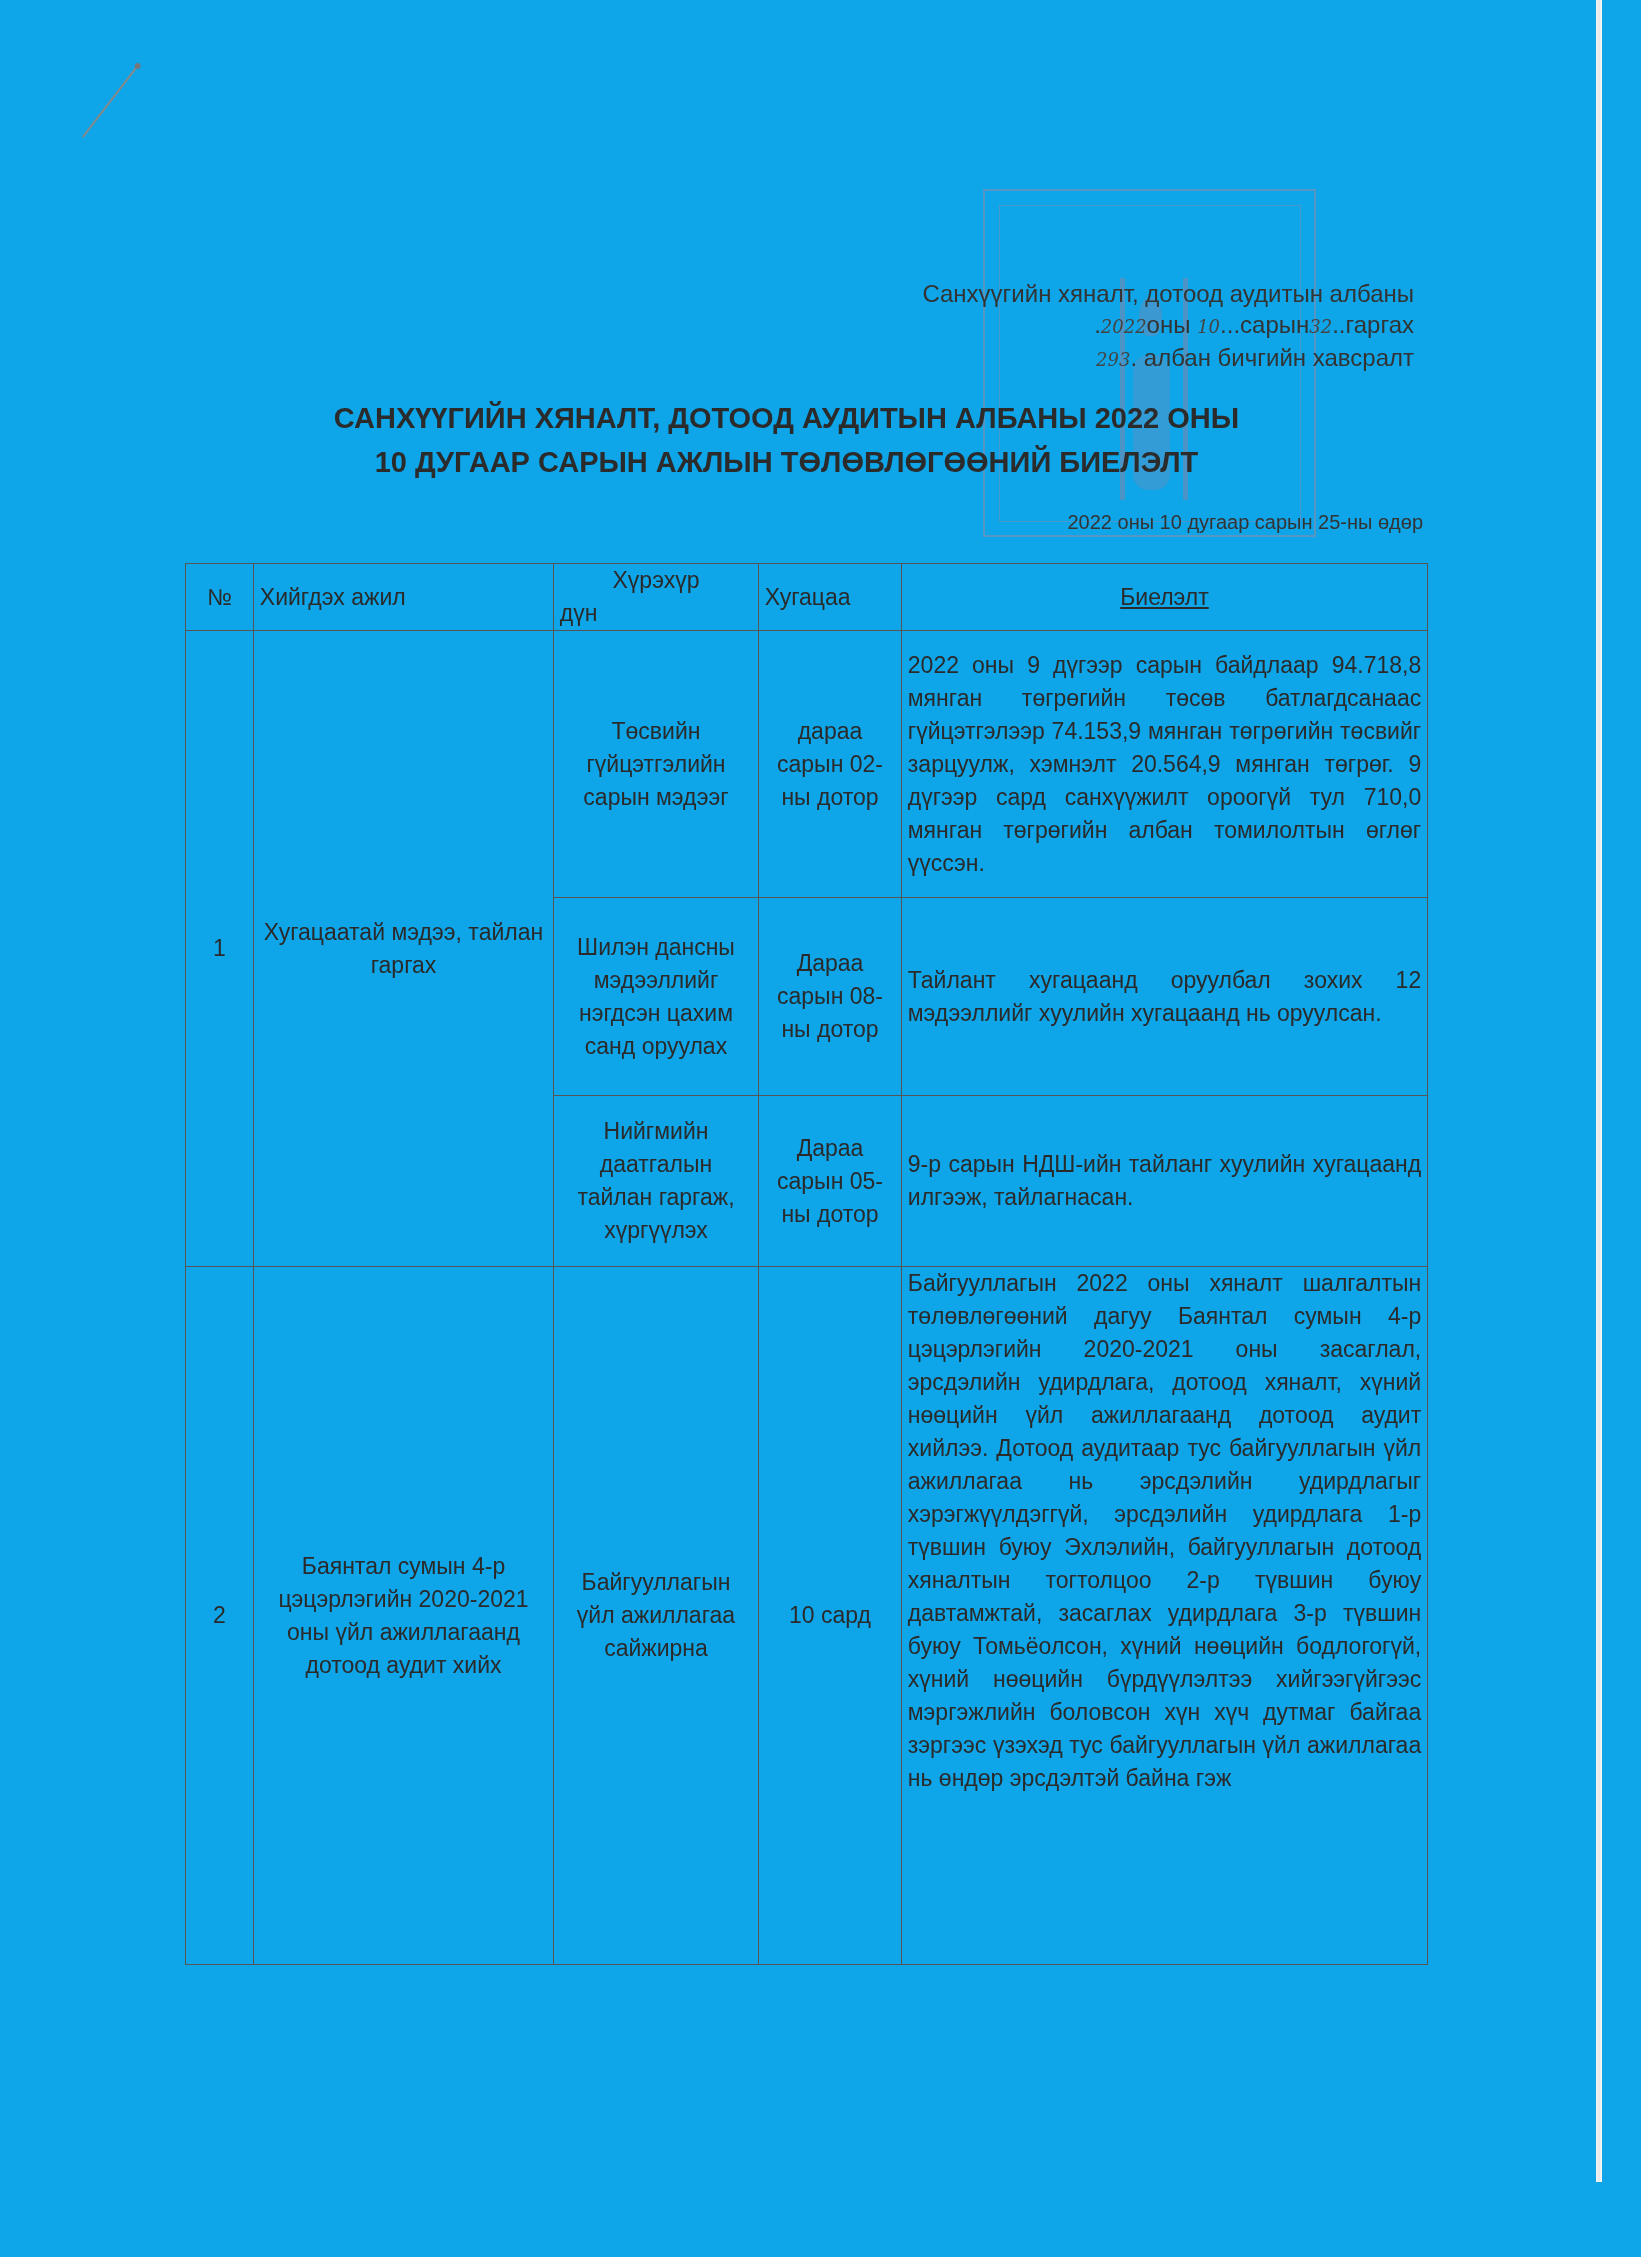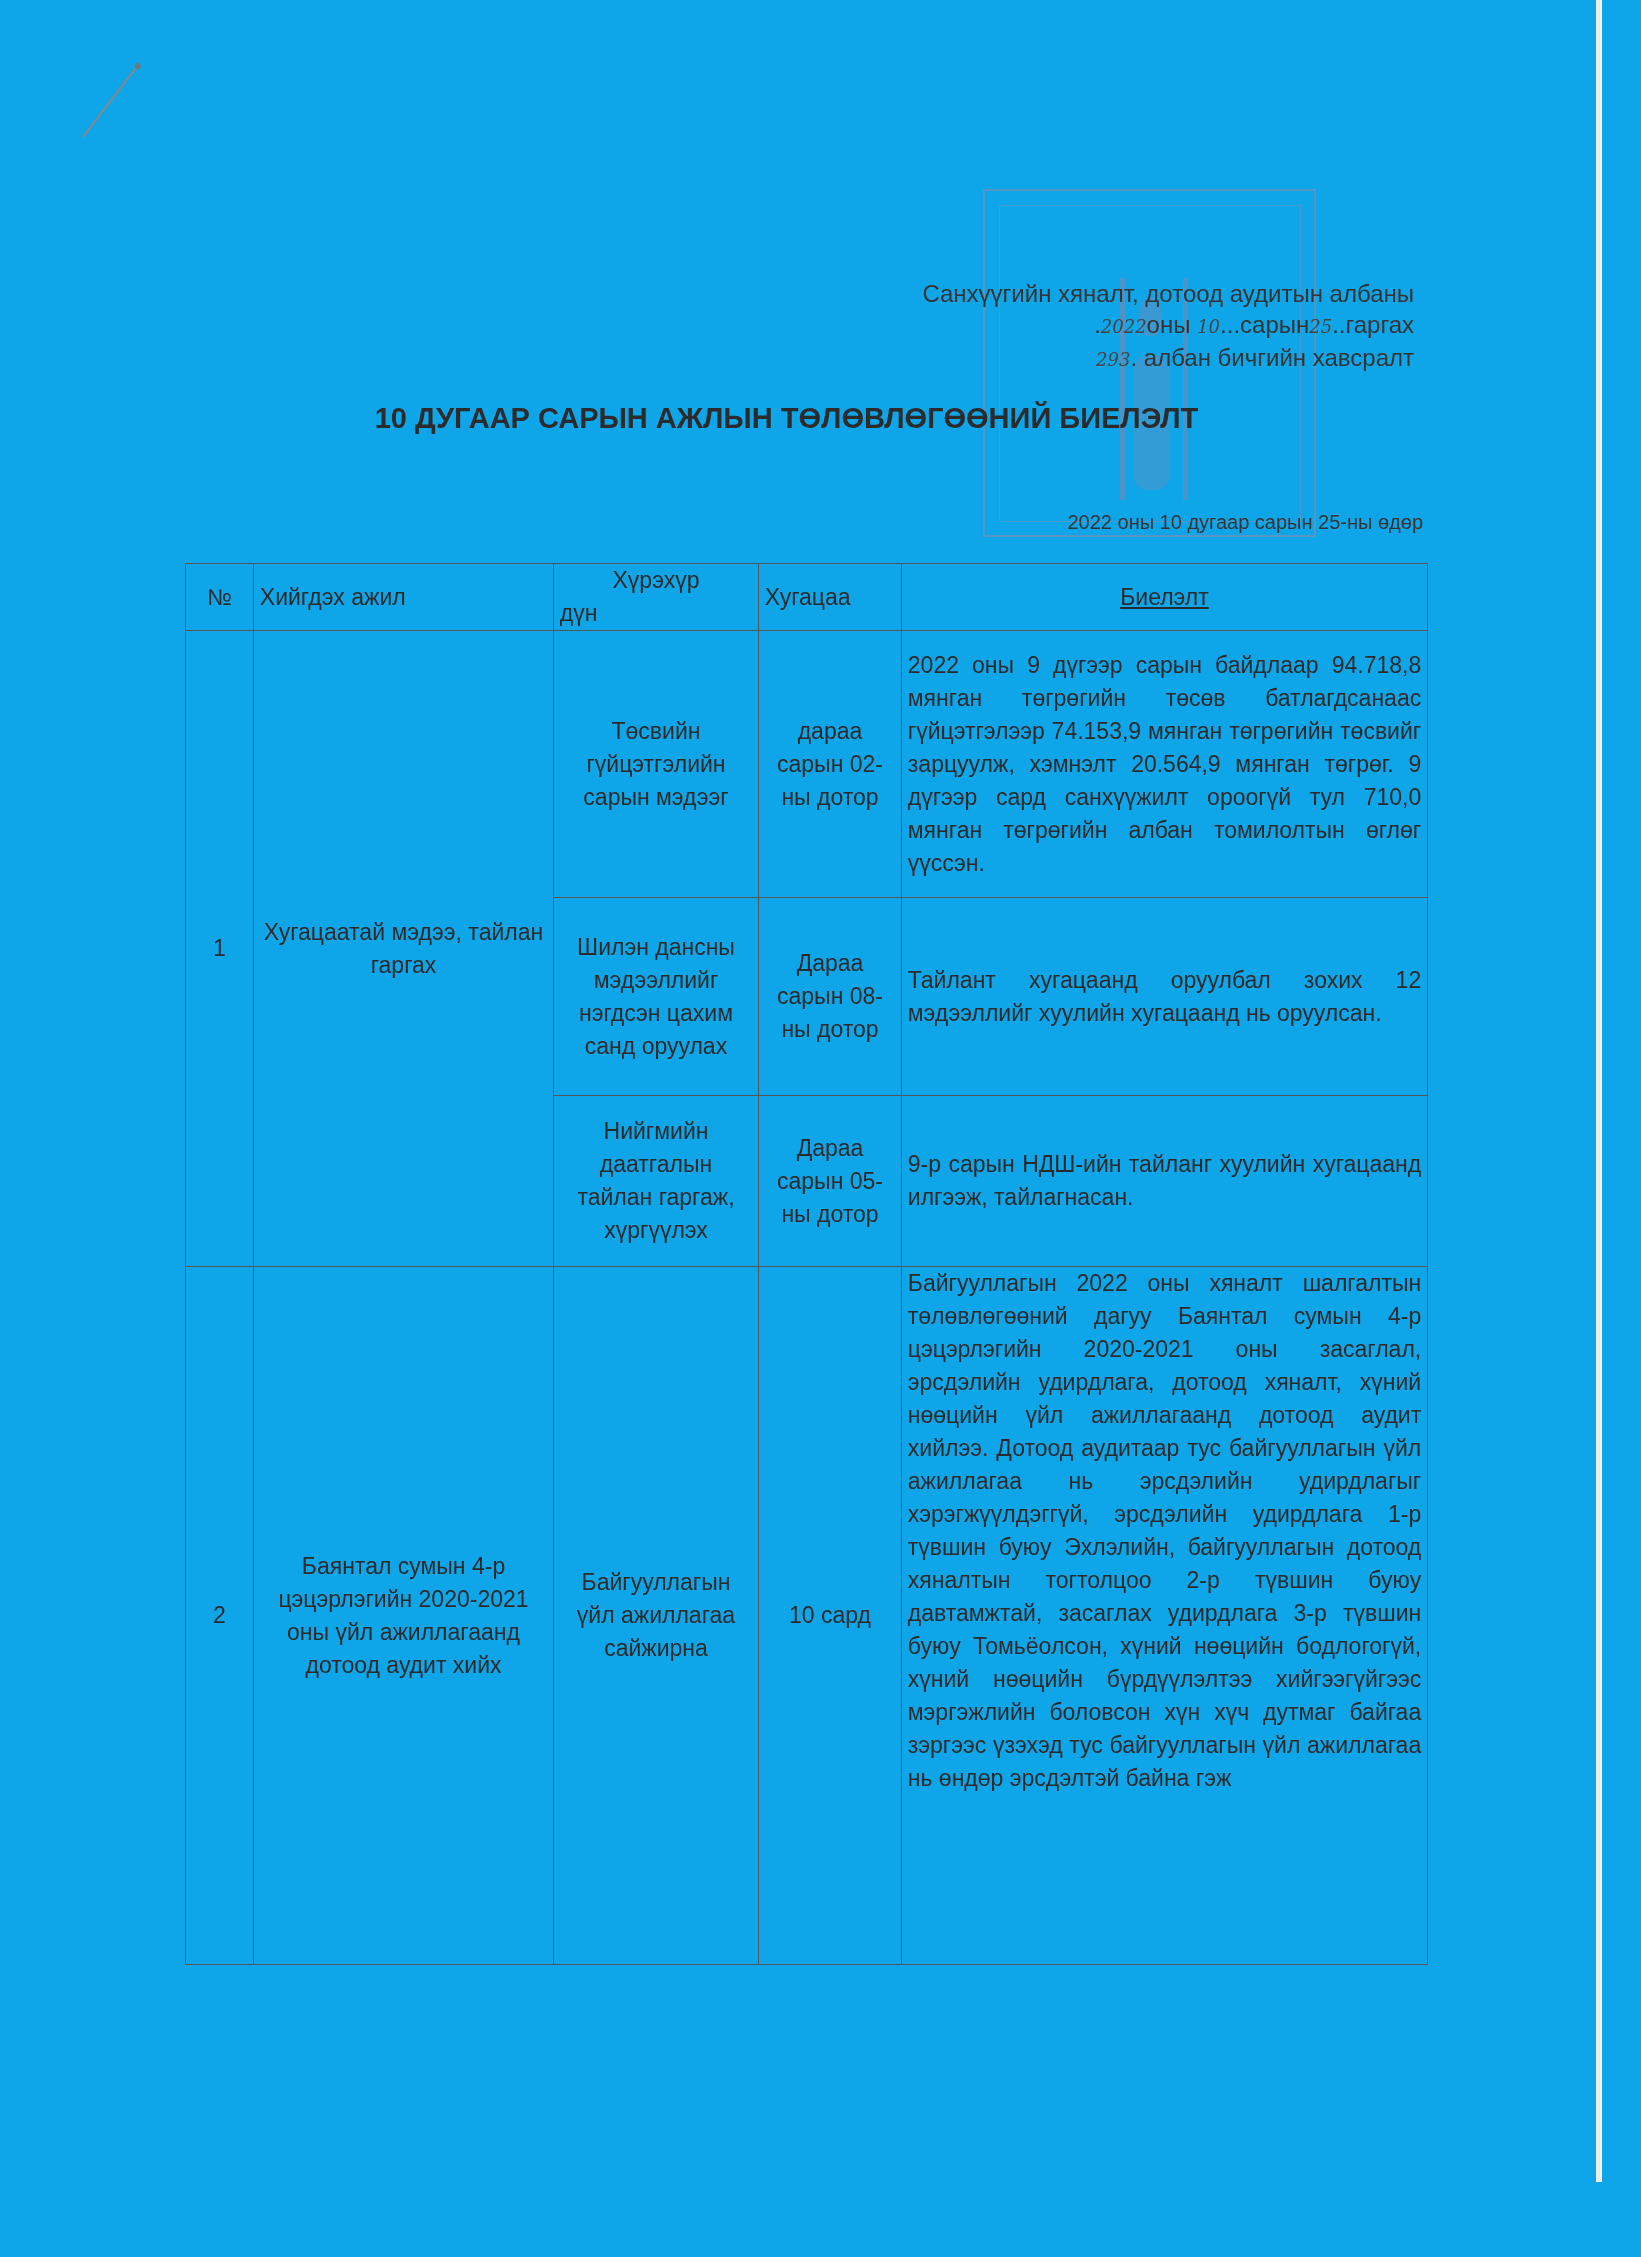--- a/index.html
+++ b/index.html
@@ -52,25 +52,26 @@
   </svg>
 
   <div class="stamp">
     <div class="emblem"></div>
     <div class="flame"></div>
     <div class="emblem-core"></div>
   </div>
 
   <div class="ref-block">
     <div>Санхүүгийн хяналт, дотоод аудитын албаны</div>
-    <div>.<span class="hand">2022</span><span>оны</span> <span class="hand">10</span><span>...сарын</span><span class="hand">25</span><span>..гаргах</span></div>
+    <div>.<span class="hand">2022</span><span>оны</span> <span class="hand">10</span><span>...сарын</span><span class="hand">32</span><span>..гаргах</span></div>
     <div><span class="hand">293</span>. <span>албан бичгийн хавсралт</span></div>
   </div>
 
   <div class="title">
+    <div>САНХҮҮГИЙН ХЯНАЛТ, ДОТООД АУДИТЫН АЛБАНЫ 2022 ОНЫ</div>
     <div>10 ДУГААР САРЫН АЖЛЫН ТӨЛӨВЛӨГӨӨНИЙ БИЕЛЭЛТ</div>
   </div>
 
   <div class="date-line">2022 оны 10 дугаар сарын 25-ны өдөр</div>
 
   <table class="plan">
     <colgroup>
       <col style="width:68px">
         <col style="width:300px">
         <col style="width:205px">

